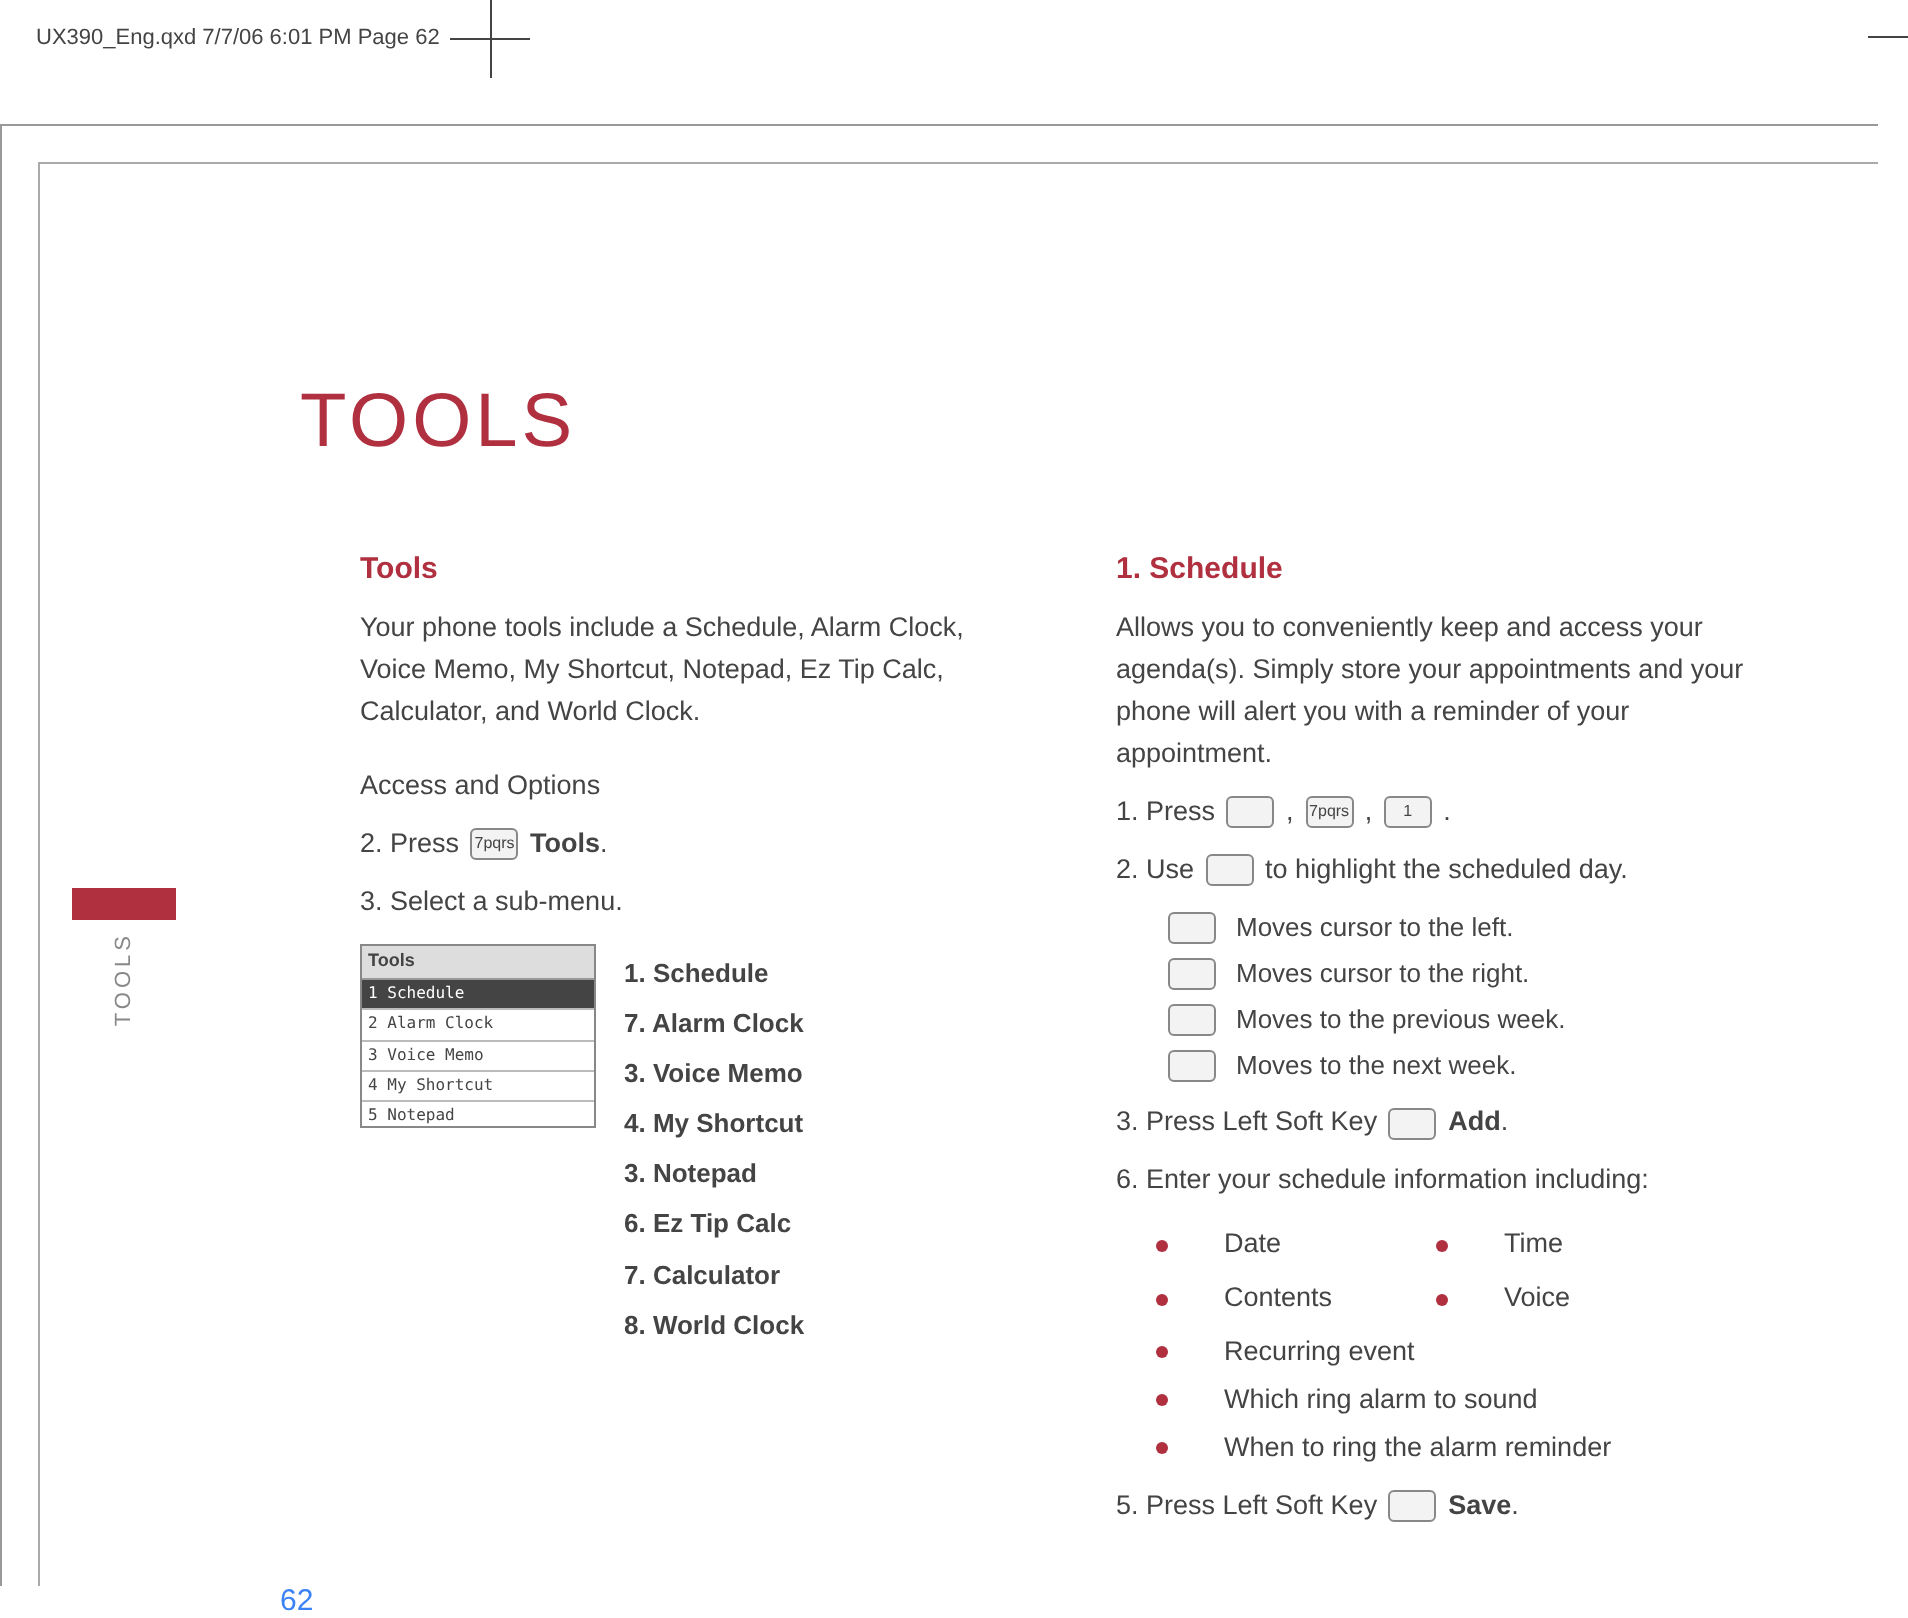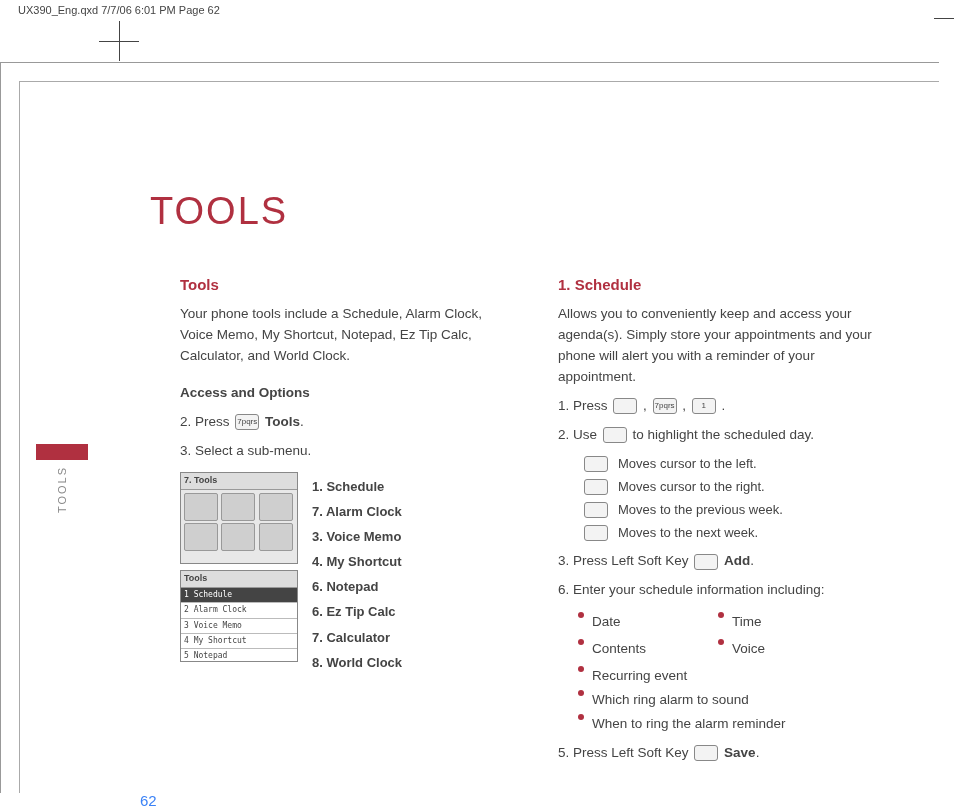--- a/index.html
+++ b/index.html
@@ -14,21 +14,20 @@
   }
   .crop-marks {
     position: absolute;
     top: 4px;
     left: 18px;
     font-size: 11px;
     color: #444;
     display: flex;
     align-items: center;
     gap: 10px;
-    flex-direction: column;
   }
   .crop-marks .crosshair {
     position: relative;
     width: 30px;
     height: 30px;
   }
   .crop-marks .crosshair::before,
   .crop-marks .crosshair::after {
     content: "";
     position: absolute;
@@ -96,21 +95,21 @@
     line-height: 1.55;
     color: #444;
   }
   .section-hdr {
     color: #b03040;
     font-weight: bold;
     font-size: 15px;
     margin: 0 0 8px 0;
   }
   .sub-hdr {
-    font-weight: bold;
+    font-weight: normal;
     margin: 16px 0 8px 0;
   }
   .step {
     margin: 8px 0;
   }
   .bold { font-weight: bold; }
   .key-icon {
     display: inline-block;
     width: 22px;
     height: 14px;
@@ -178,21 +177,23 @@
   }
   .nav-desc {
     display: flex;
     align-items: center;
     gap: 8px;
     margin: 3px 0 3px 24px;
     font-size: 13px;
   }
   .bullet-row {
     display: flex;
+    align-items: center;
     margin: 3px 0 3px 20px;
+    gap: 20px;
   }
   .bullet-row .dot {
     width: 6px;
     height: 6px;
     border-radius: 50%;
     background: #b03040;
     margin-right: 8px;
     flex-shrink: 0;
   }
   .bullet-grid {
@@ -261,45 +262,34 @@
           <div class="step">
             <span>2. Press </span>
             <span class="key-icon">7pqrs</span>
             <span class="bold"> Tools</span><span>.</span>
           </div>
           <div class="step">3. Select a sub-menu.</div>
 
           <div class="submenu-block">
             <div class="screenshots">
               <div class="mini-screen">
-                <div class="hdr">7. Tools</div>
-                <div class="icons-grid">
-                  <div class="ic"></div>
-                  <div class="ic"></div>
-                  <div class="ic"></div>
-                  <div class="ic"></div>
-                  <div class="ic"></div>
-                  <div class="ic"></div>
-                </div>
-              </div>
-              <div class="mini-screen">
                 <div class="hdr">Tools</div>
                 <div class="list-row sel">1 Schedule</div>
                 <div class="list-row">2 Alarm Clock</div>
                 <div class="list-row">3 Voice Memo</div>
                 <div class="list-row">4 My Shortcut</div>
                 <div class="list-row">5 Notepad</div>
               </div>
             </div>
             <div class="submenu-list">
               <div class="item">1. Schedule</div>
               <div class="item">7. Alarm Clock</div>
               <div class="item">3. Voice Memo</div>
               <div class="item">4. My Shortcut</div>
-              <div class="item">6. Notepad</div>
+              <div class="item">3. Notepad</div>
               <div class="item">6. Ez Tip Calc</div>
               <div class="item">7. Calculator</div>
               <div class="item">8. World Clock</div>
             </div>
           </div>
         </div>
 
         <div class="col">
           <div class="section-hdr">1. Schedule</div>
           <div>Allows you to conveniently keep and access your agenda(s). Simply store your appointments and your phone will alert you with a reminder of your appointment.</div>

